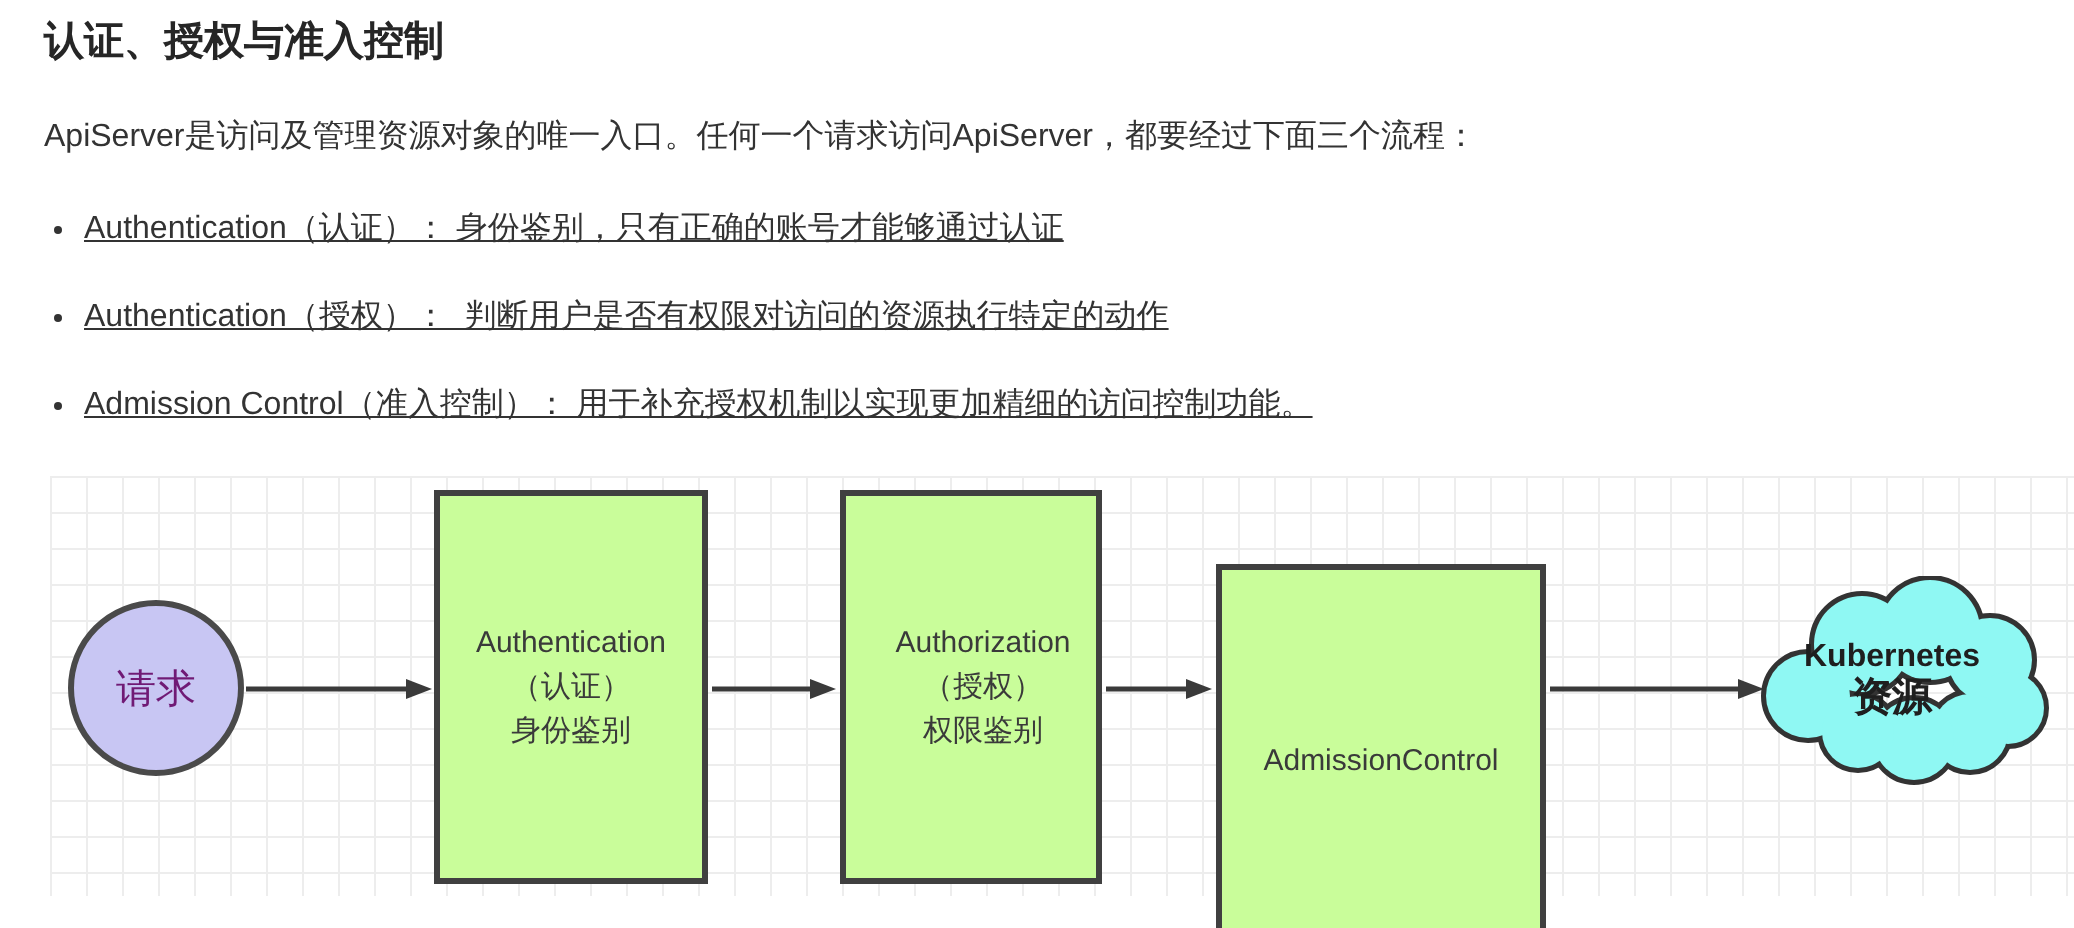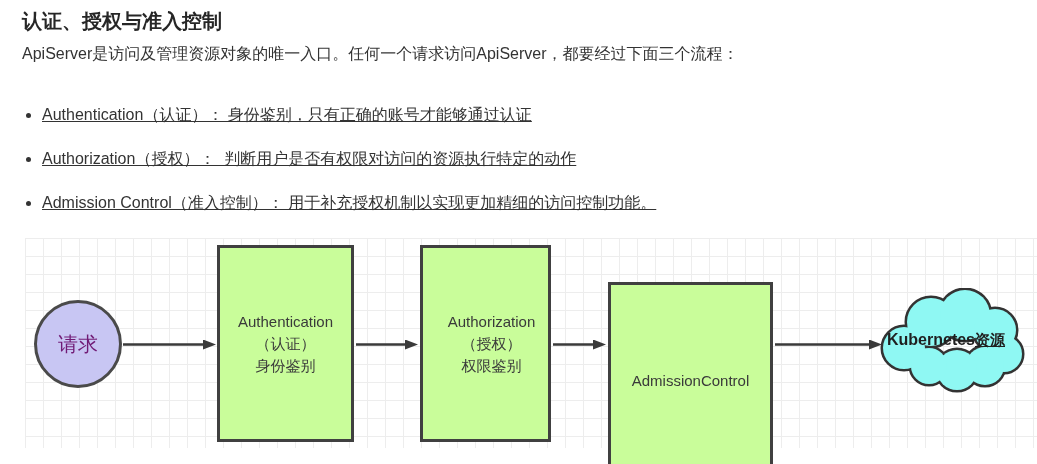--- a/index.html
+++ b/index.html
@@ -5,21 +5,21 @@
   html,body{margin:0;padding:0;}
   body{
     width:1037px;height:464px;background:#ffffff;position:relative;overflow:hidden;
     font-family:"Liberation Sans","DejaVu Sans",sans-serif;color:#333;
   }
   .page-title{
     position:absolute;left:22px;top:10px;margin:0;
     font-size:20px;line-height:23px;font-weight:bold;color:#262626;
   }
   .intro{
-    position:absolute;left:22px;top:43px;margin:0;
+    position:absolute;left:22px;top:58px;margin:0;
     font-size:16px;line-height:21px;color:#333;
   }
   ul.points{
     position:absolute;left:22px;top:104px;margin:0;padding:0 0 0 20px;list-style:disc;
   }
   ul.points li{
     font-size:16px;line-height:21px;margin-bottom:23px;color:#333;white-space:pre-wrap;text-decoration:underline;
   }
   
   .diagram{
@@ -43,36 +43,36 @@
     display:flex;flex-direction:column;justify-content:center;align-items:center;
     font-size:15px;line-height:22px;color:#3a3a3a;
   }
   #box-authn{left:192px;width:137px;}
   #box-authz{left:395px;width:131px;padding-left:12px;}
   #box-admission{left:583px;width:165px;margin-top:37px;}
   .cloud{position:absolute;left:850px;top:50px;width:150px;height:110px;}
   .cloud svg{display:block;}
   .cloud-label{
     position:absolute;left:0;top:0;right:0;bottom:0;
-    display:flex;flex-direction:row;align-items:center;justify-content:center;
+    display:flex;flex-direction:column;align-items:center;justify-content:center;
     padding:0 14px 8px 6px;font-weight:bold;color:#1f1f1f;text-align:center;
   }
   .cloud-title{font-size:16px;line-height:21px;}
-  .cloud-sub{font-size:15px;line-height:21px;text-decoration:underline;}
+  .cloud-sub{font-size:20px;line-height:21px;}
 </style>
 </head>
 <body>
 
 <h2 class="page-title">认证、授权与准入控制</h2>
 
 <p class="intro">ApiServer是访问及管理资源对象的唯一入口。任何一个请求访问ApiServer，都要经过下面三个流程：</p>
 
 <ul class="points">
   <li>Authentication（认证）： 身份鉴别，只有正确的账号才能够通过认证</li>
-  <li>Authorization（授权）：  判断用户是否有权限对访问的资源执行特定的动作</li>
+  <li>Authentication（授权）：  判断用户是否有权限对访问的资源执行特定的动作</li>
   <li>Admission Control（准入控制）： 用于补充授权机制以实现更加精细的访问控制功能。</li>
 </ul>
 
 <div class="diagram">
 
   <svg class="arrows" viewBox="0 0 1012 210">
     <defs>
       <marker id="ah" viewBox="0 0 13 10" markerWidth="13" markerHeight="10" refX="0" refY="5" orient="auto" markerUnits="userSpaceOnUse">
         <path d="M0,0 L13,5 L0,10 Z" fill="#3a3a3a"></path>
       </marker>

